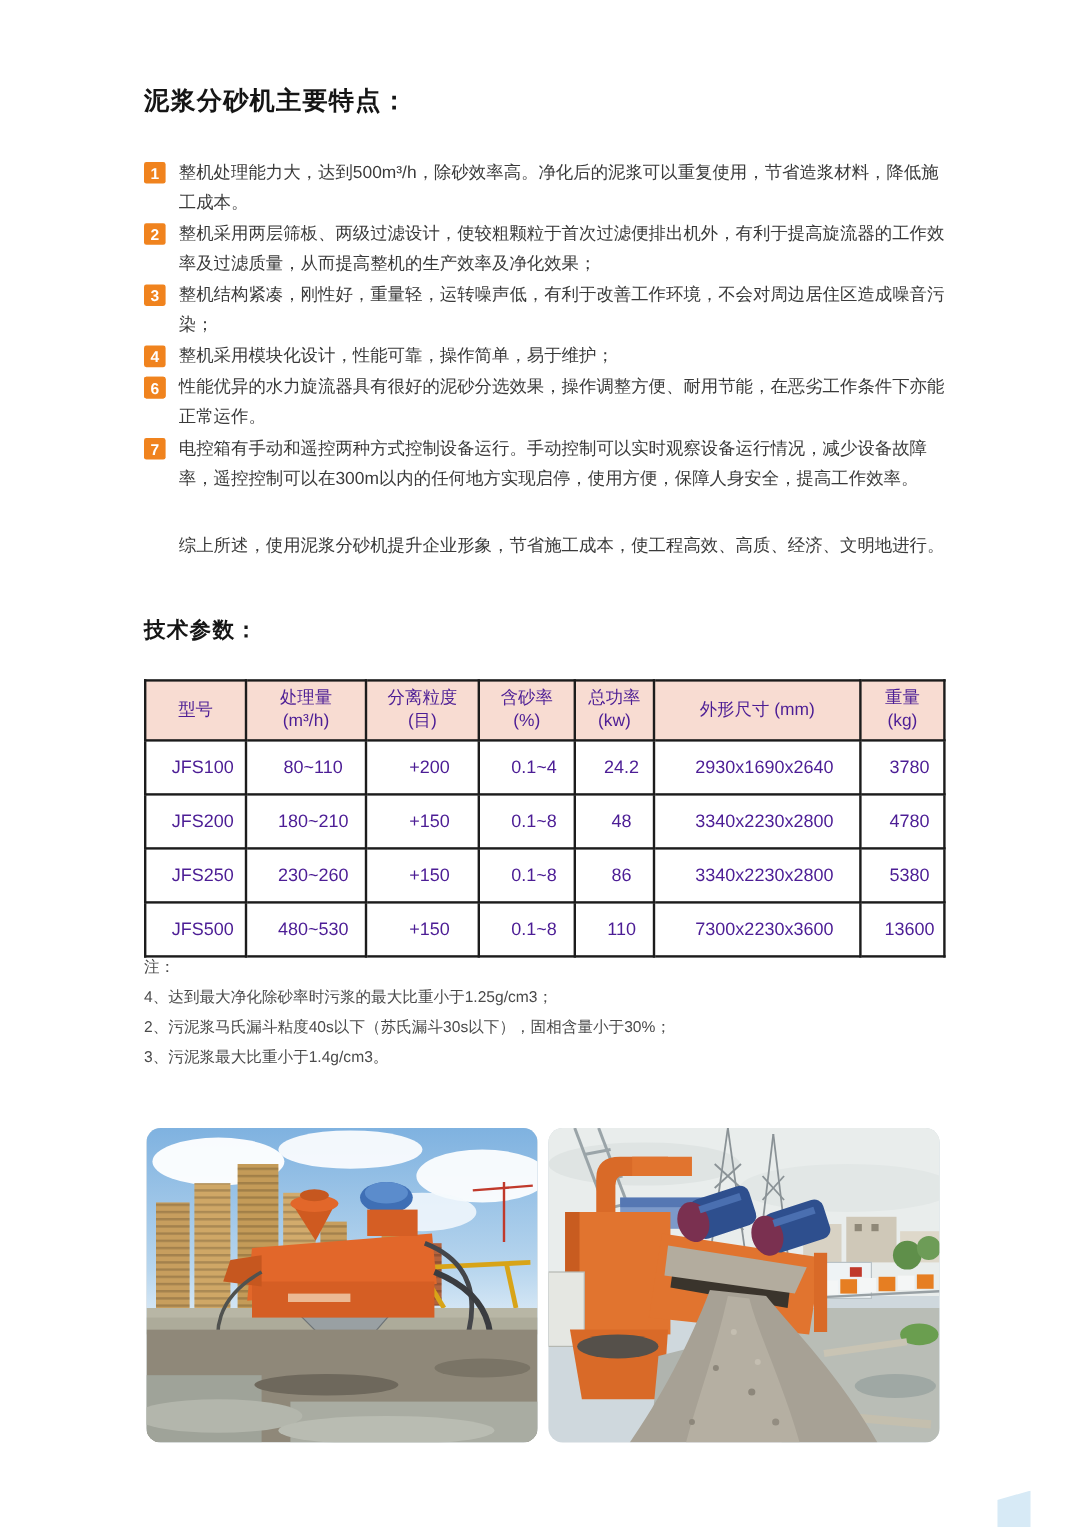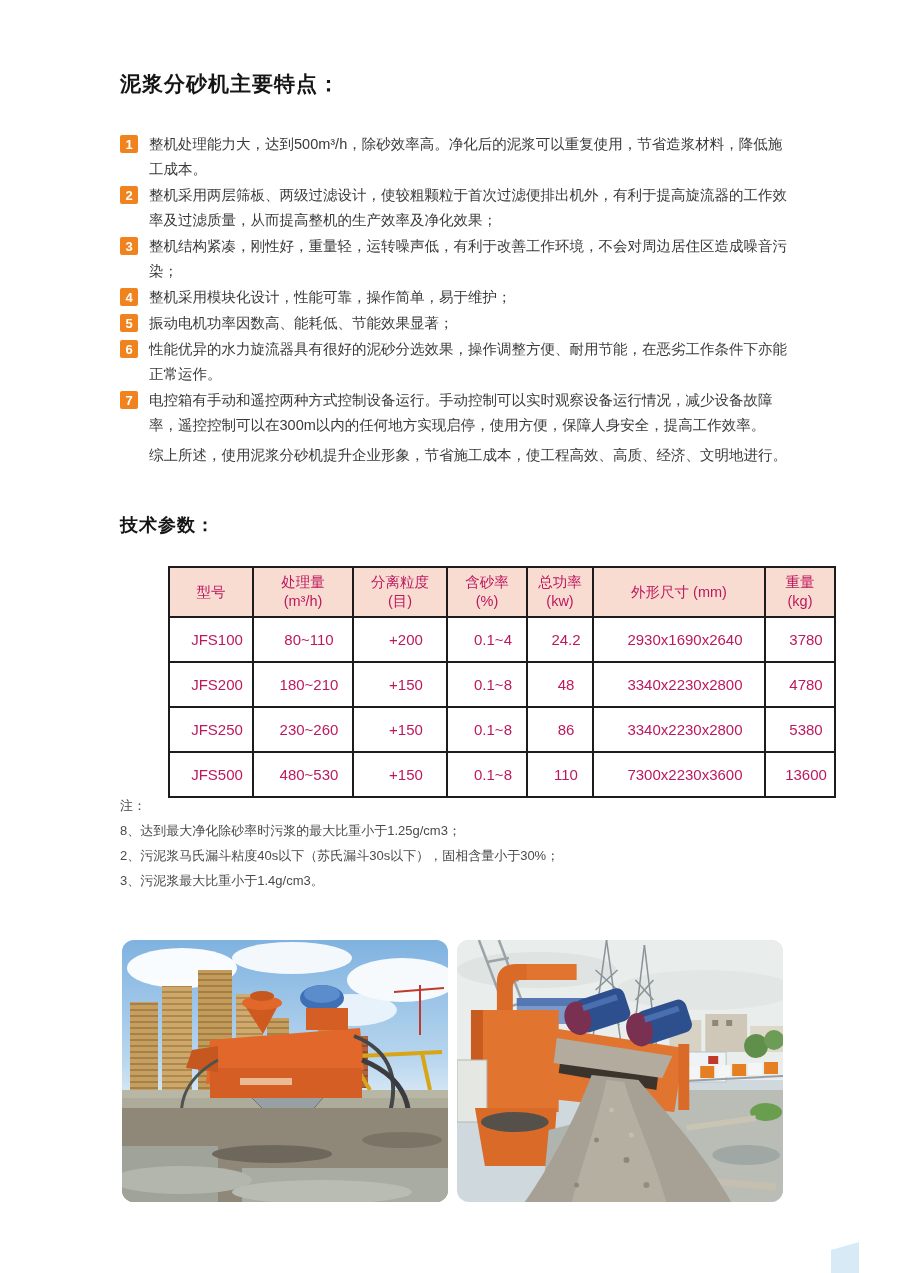--- a/index.html
+++ b/index.html
@@ -25,21 +25,21 @@
     position:absolute;left:120px;top:443px;width:668px;
     font-size:14.5px;line-height:25px;color:#3a3a3a;text-indent:2em;margin:0;
   }
   .tech-title{
     position:absolute;left:120px;top:513px;margin:0;
     font-size:18px;font-weight:bold;color:#151515;letter-spacing:1px;
   }
   .spec-table{
     position:absolute;left:120px;top:566px;width:666px;
     border-collapse:collapse;table-layout:fixed;
-    font-size:15px;color:#be185d;text-align:center;margin-left:48px;
+    font-size:15px;color:#4c1d95;text-align:center;
   }
   .spec-table th,.spec-table td{
     border:2px solid #1c1c1c;padding:0;font-weight:normal;
   }
   .spec-table th{background:#f8dcd2;height:48px;line-height:19px;font-size:14.5px;}
   .spec-table td{height:43px;padding-left:12px;}
   .th-line{display:block;}
   .notes{
     position:absolute;left:120px;top:793px;width:668px;
     font-size:13px;line-height:25px;color:#4a4a4a;
@@ -74,21 +74,20 @@
     <div class="feature">
       <span class="badge">3</span>
       <span>整机结构紧凑，刚性好，重量轻，运转噪声低，有利于改善工作环境，不会对周边居住区造成噪音污染；</span>
     </div>
     <div class="feature">
       <span class="badge">4</span>
       <span>整机采用模块化设计，性能可靠，操作简单，易于维护；</span>
     </div>
     <div class="feature">
       <span class="badge">5</span>
-      <span>振动电机功率因数高、能耗低、节能效果显著；</span>
     </div>
     <div class="feature">
       <span class="badge">6</span>
       <span>性能优异的水力旋流器具有很好的泥砂分选效果，操作调整方便、耐用节能，在恶劣工作条件下亦能正常运作。</span>
     </div>
     <div class="feature">
       <span class="badge">7</span>
       <span>电控箱有手动和遥控两种方式控制设备运行。手动控制可以实时观察设备运行情况，减少设备故障率，遥控控制可以在300m以内的任何地方实现启停，使用方便，保障人身安全，提高工作效率。</span>
     </div>
   </div>
@@ -174,21 +173,21 @@
         <td>0.1~8</td>
         <td>110</td>
         <td>7300x2230x3600</td>
         <td>13600</td>
       </tr>
     </tbody>
   </table>
 
   <div class="notes">
     <div>注：</div>
-    <div>8、达到最大净化除砂率时污浆的最大比重小于1.25g/cm3；</div>
+    <div>4、达到最大净化除砂率时污浆的最大比重小于1.25g/cm3；</div>
     <div>2、污泥浆马氏漏斗粘度40s以下（苏氏漏斗30s以下），固相含量小于30%；</div>
     <div>3、污泥浆最大比重小于1.4g/cm3。</div>
   </div>
 
   <div class="photos">
 
     <div class="photo">
       <svg viewBox="0 0 326 262" preserveAspectRatio="none">
         <defs>
           <linearGradient id="skyL" x1="0" y1="0" x2="0" y2="1">

